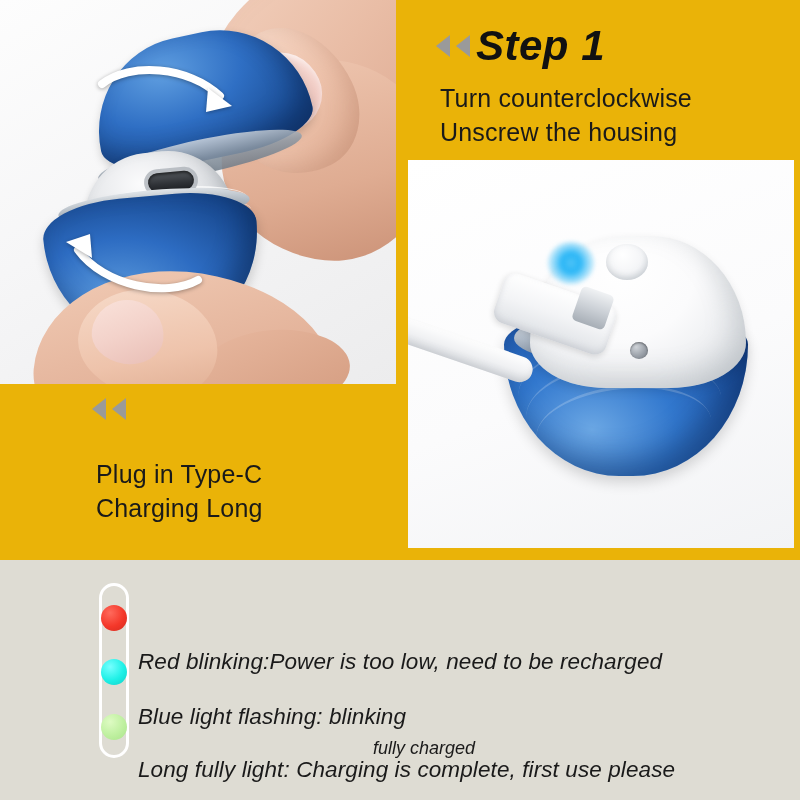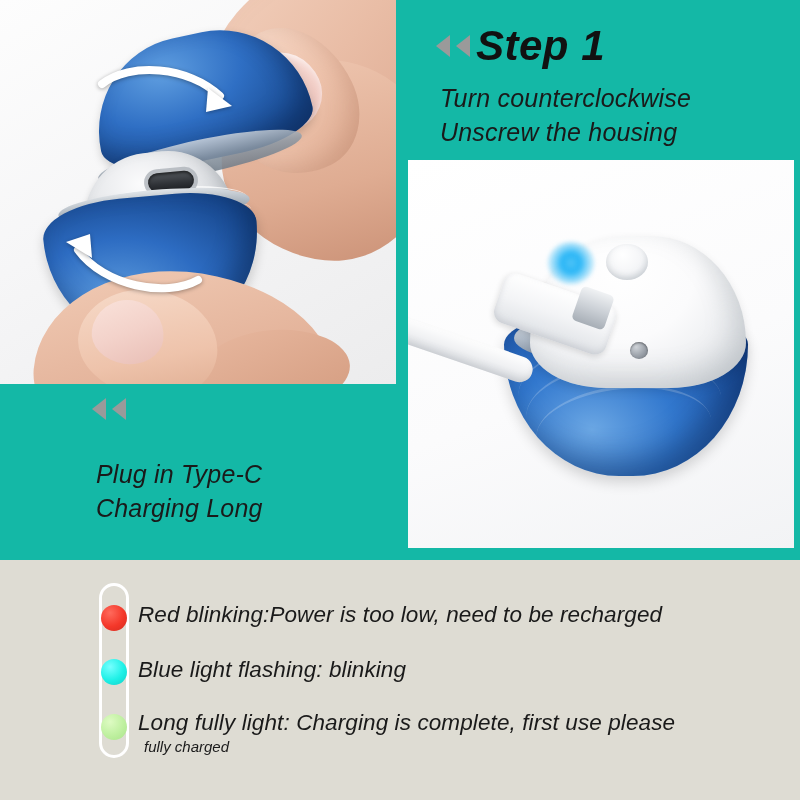--- a/index.html
+++ b/index.html
@@ -11,21 +11,21 @@
     height: 800px;
     background: #ffffff;
     font-family: "Liberation Sans", sans-serif;
     overflow: hidden;
     position: relative;
   }
   .page {
     position: relative;
     width: 800px;
     height: 800px;
-    background: #14b8a6;
+    background: #eab308;
   }
 
   
   .photo {
     position: absolute;
     overflow: hidden;
     background: #ffffff;
   }
   #photo-unscrew {
     left: 0px;
@@ -290,21 +290,20 @@
   .tri {
     display: inline-block;
     width: 0; height: 0;
     border-top: 11px solid transparent;
     border-bottom: 11px solid transparent;
     border-right: 14px solid #9a9a9a;
   }
   .step-body {
     position: absolute;
     font-size: 25px;
-    font-style: italic;
     color: #1a1a1a;
     line-height: 1.34;
     white-space: pre-line;
     letter-spacing: 0.2px;
   }
 
   #step1-heading { left: 436px; top: 22px; }
   #step1-body    { left: 440px; top: 82px; }
   #step2-heading { left: 92px;  top: 398px; }
   #step2-body    { left: 96px;  top: 458px; }
@@ -335,30 +334,31 @@
   #dot-blue  { left: 101px; top: 659px; background: radial-gradient(circle at 35% 30%, #76ffff 0%, #1ef0e6 55%, #11cfc6 100%); }
   #dot-green { left: 101px; top: 714px; background: radial-gradient(circle at 35% 30%, #defbc3 0%, #bff0a0 55%, #a9e38a 100%); }
 
   .legend-text {
     position: absolute;
     font-size: 22.5px;
     font-style: italic;
     color: #1a1a1a;
     letter-spacing: 0.1px;
     white-space: nowrap;
+    margin-top: 47px;
   }
   #legend-text-red   { left: 138px; top: 602px; }
   #legend-text-blue  { left: 138px; top: 657px; }
   #legend-text-green { left: 138px; top: 710px; }
   #legend-text-green-2 {
     position: absolute;
-    left: 144px; top: 738px;
+    left: 138px; top: 738px;
     width: 572px;
-    text-align: left;
-    font-size: 15px;
+    text-align: center;
+    font-size: 18px;
     font-style: italic;
     color: #1a1a1a;
   }
 </style>
 </head>
 <body>
 
 <div class="page">
 
   <div class="photo" id="photo-unscrew">

